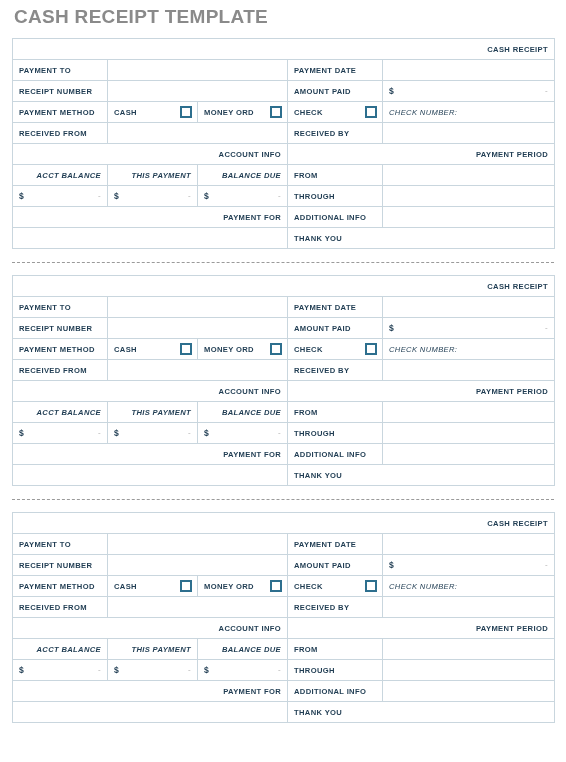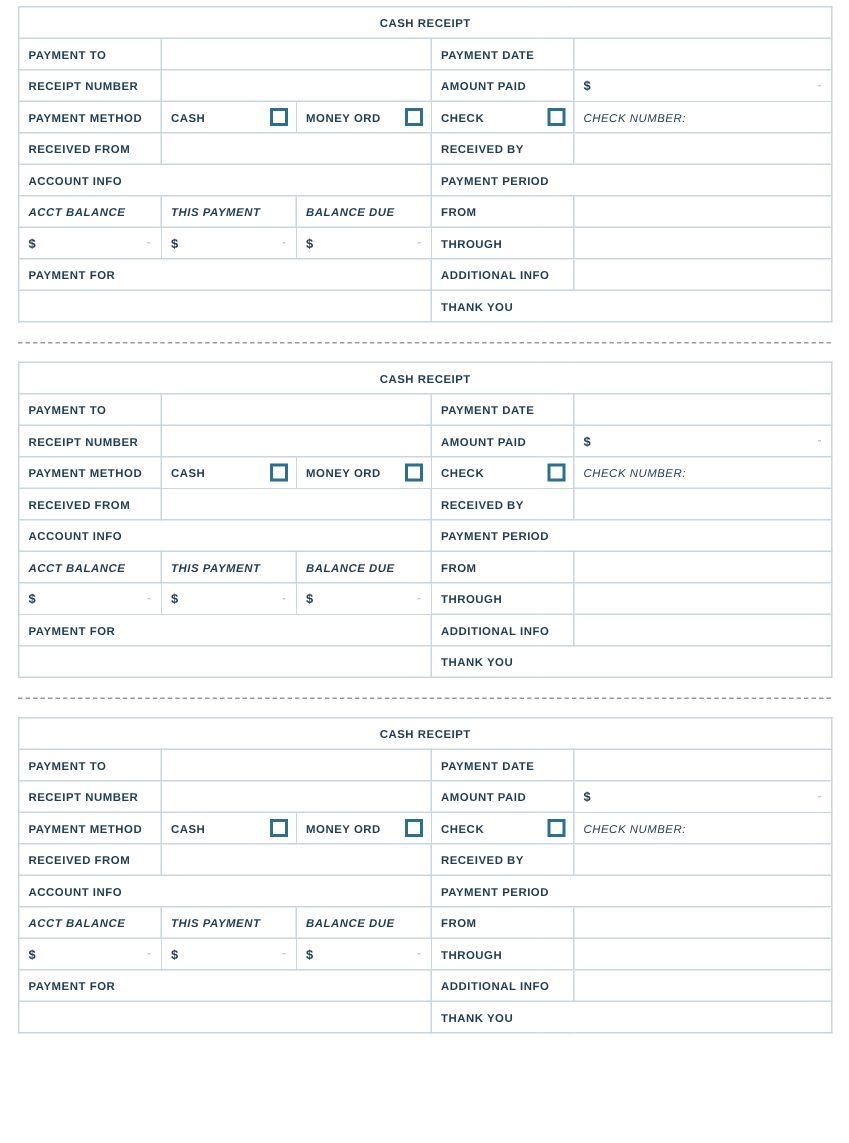--- a/index.html
+++ b/index.html
@@ -40,34 +40,34 @@
     letter-spacing: 0.35px;
     vertical-align: middle;
     background: #ffffff;
     white-space: nowrap;
     overflow: hidden;
   }
 
   .hdr {
     background: #2a4759;
     color: #ffffff;
-    text-align: center;
+    text-align: right;
     font-size: 8.4px;
     font-weight: bold;
     letter-spacing: 0.5px;
     height: 18px;
     border: 1px solid #2a4759;
   }
 
   .lbl { background: #a8cadd; }
   .lbl-soft { background: #b9d6e6; font-style: italic; }
 
   .section {
     background: #b9d6e6;
-    text-align: left;
+    text-align: right;
     font-size: 8px;
     letter-spacing: 0.5px;
   }
 
   .field { background: #ffffff; font-style: italic; }
 
   .money { background: #ffffff; position: relative; padding: 0 6px; }
   .money .sym { float: left; font-size: 8.6px; font-weight: bold; color: #1f3c52; }
   .money .dash { float: right; font-size: 8px; color: #b0b0b0; font-weight: normal; }
 
@@ -100,20 +100,21 @@
     border-top: 1px dashed #9a9a9a;
     margin: 13px 0 12px 0;
   }
   .gap-top { height: 4px; }
 </style>
 </head>
 <body>
 
 <div class="page">
 
+  <div class="page-title">CASH RECEIPT TEMPLATE</div>
 
   <div id="receipts-host">
       <div class="gap-top"></div>
   <div class="receipt-block">
     <table class="receipt">
       <colgroup>
         <col style="width:95px">
         <col style="width:68px">
         <col style="width:22px">
         <col style="width:68px">

